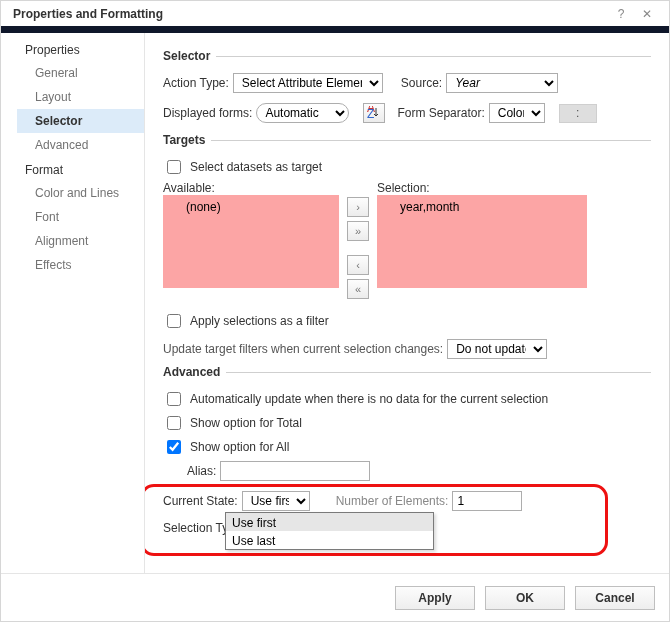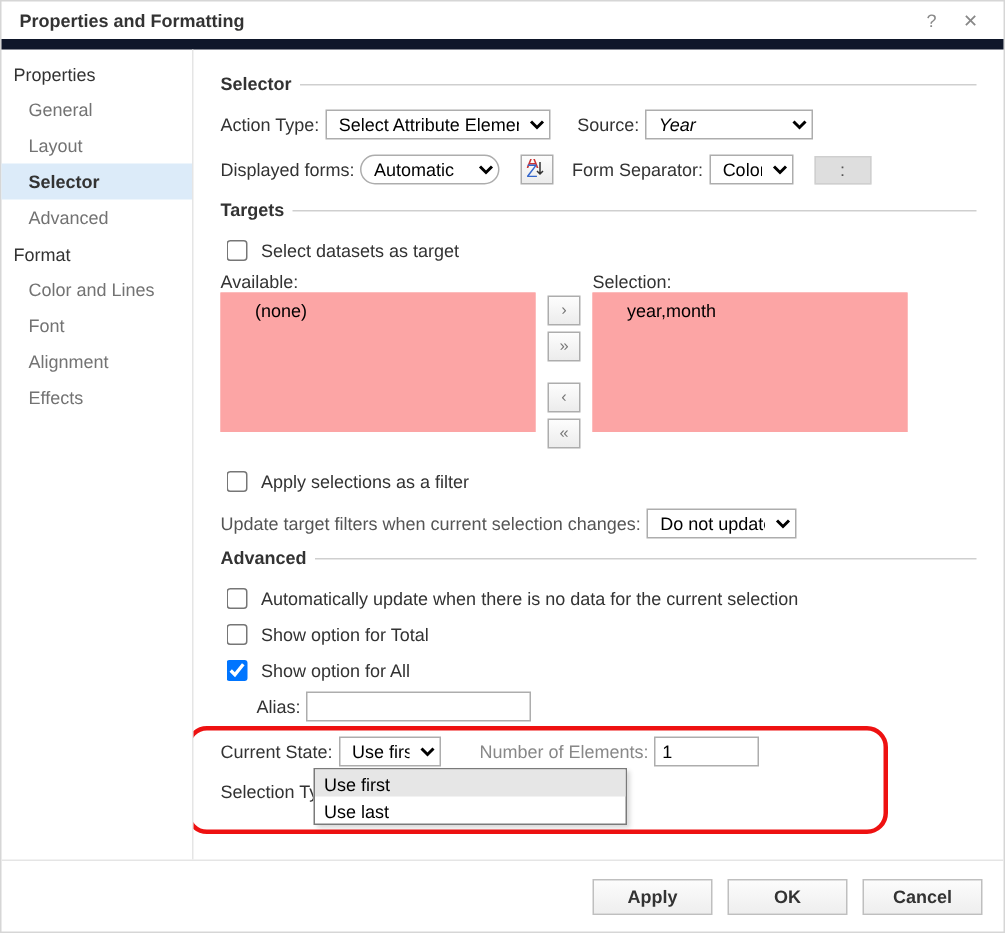--- a/index.html
+++ b/index.html
@@ -3,21 +3,21 @@
 <meta charset="utf-8">
 <style>
   * { box-sizing: border-box; font-family: "Segoe UI", Tahoma, sans-serif; font-size: 12px; }
   body { margin: 0; background: #fff; }
   .window { width: 670px; height: 622px; border: 1px solid #d6d6d6; display: flex; flex-direction: column; position: relative; background: #fff; }
   .titlebar { height: 32px; display: flex; align-items: center; padding: 0 12px; border-bottom: 7px solid #0f172a; }
   .titlebar .title { font-weight: bold; color: #333; }
   .titlebar .spacer { flex: 1; }
   .titlebar .tb-btn { width: 20px; height: 20px; margin-left: 6px; color: #888; text-align: center; line-height: 20px; cursor: pointer; }
   .body { flex: 1; display: flex; min-height: 0; }
-  .sidebar { width: 128px; border-right: 1px solid #e5e5e5; padding-top: 4px; }
+  .sidebar { width: 128px; border-right: 1px solid #e5e5e5; padding-top: 4px; margin-left: 16px; }
   .section-hdr { padding: 6px 8px 4px; color: #333; }
   .nav-item { padding: 5px 8px 5px 18px; color: #737373; cursor: pointer; }
   .nav-item.selected { background: #dcebf9; color: #333; font-weight: bold; }
   .main { flex: 1; padding: 10px 18px; position: relative; overflow: hidden; }
   .group-title { font-weight: bold; color: #333; display: flex; align-items: center; margin: 6px 0 10px; }
   .group-title .line { flex:1; height:1px; background:#cfcfcf; margin-left:6px; }
   .row { display: flex; align-items: center; margin-bottom: 10px; flex-wrap: wrap; gap: 6px 4px; }
   label { color: #333; }
   select, input[type=text] { border: 1px solid #adadad; background: #fff; height: 20px; padding: 0 4px; font-size: 12px; }
   select { cursor: pointer; }
@@ -96,21 +96,21 @@
 
       <div class="group-title">
           <span>Targets</span>
           <span class="line"></span>
         </div>
       <div class="chk">
         <input type="checkbox" style="">
         <label>Select datasets as target</label>
       </div>
       <div class="targets-grid">
-        <div class="col" style="width:210px;">
+        <div class="col" style="width:176px;">
           <label>Available:</label>
           <div class="listbox">
             <div>(none)</div>
           </div>
         </div>
         <div class="move-btns" style="padding-top:16px;">
           <div class="move-btn">›</div>
           <div class="move-btn">»</div>
           <div style="height:6px;"></div>
           <div class="move-btn">‹</div>

